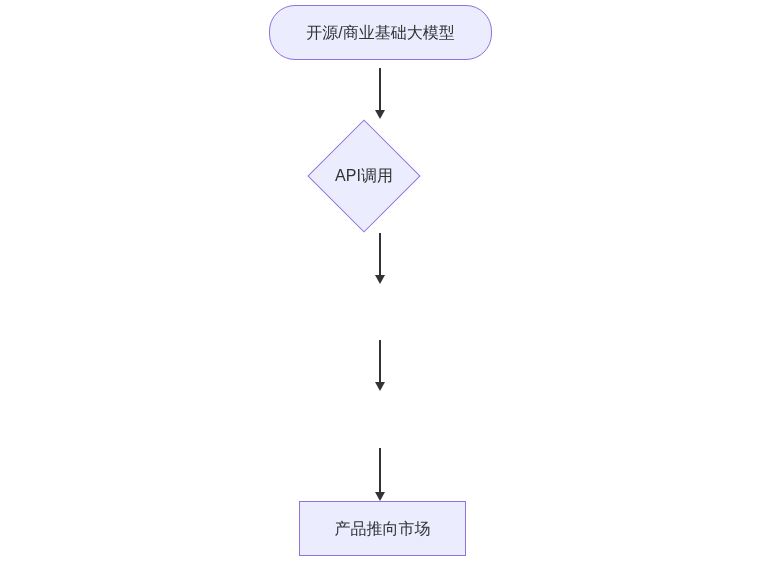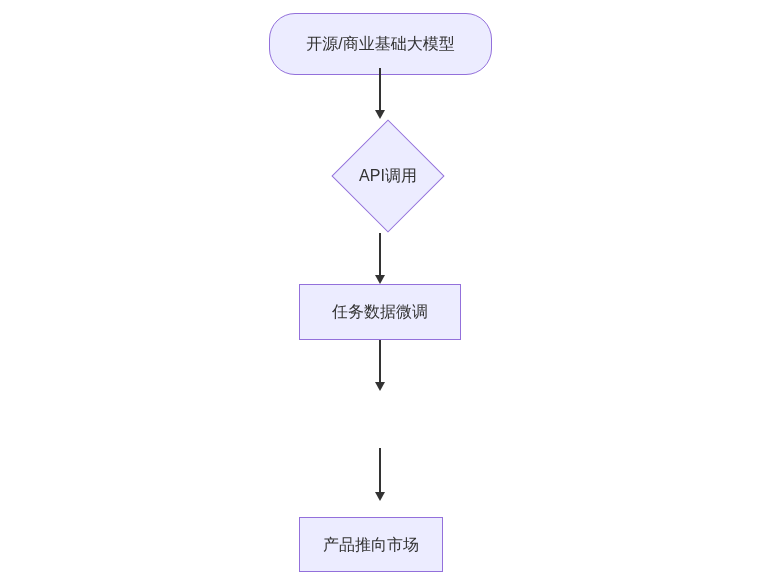--- a/index.html
+++ b/index.html
@@ -65,27 +65,27 @@
   }
   .edge-head {
     width: 0;
     height: 0;
     border-left: 5px solid transparent;
     border-right: 5px solid transparent;
     border-top: 9px solid #333333;
   }
 
   
-  #node-foundation { left: 269px; top: 13px;  width: 223px; height: 62px; border-radius: 26px; }
-  #node-api        { left: 348px; top: 136px; width: 80px;  height: 80px; }
+  #node-foundation { left: 269px; top: 5px;  width: 223px; height: 55px; border-radius: 26px; }
+  #node-api        { left: 324px; top: 136px; width: 80px;  height: 80px; }
   #node-api .diamond-shape { left: 0; top: 0; width: 80px; height: 80px; }
   #node-api .diamond-label { left: -30px; top: -30px; width: 140px; height: 140px; }
   #node-finetune   { left: 299px; top: 284px; width: 162px; height: 56px; }
   #node-uiux       { left: 294px; top: 391px; width: 173px; height: 57px; }
-  #node-market     { left: 299px; top: 517px; width: 144px; height: 55px; }
+  #node-market     { left: 299px; top: 501px; width: 167px; height: 55px; }
 
   
   #edge-1 { left: 374px; top: 68px;  height: 51px; }
   #edge-2 { left: 374px; top: 233px; height: 51px; }
   #edge-3 { left: 374px; top: 340px; height: 51px; }
   #edge-4 { left: 374px; top: 448px; height: 53px; }
 </style>
 </head>
 <body>
 
@@ -103,23 +103,20 @@
   <div class="diamond-wrap" id="node-api">
     <div class="diamond-shape"></div>
     <div class="diamond-label">API调用</div>
   </div>
 
   <div class="edge" id="edge-2">
     <div class="edge-line"></div>
     <div class="edge-head"></div>
   </div>
 
-  <div class="node-rect" id="node-finetune">
-    <span>任务数据微调</span>
-  </div>
 
   <div class="edge" id="edge-3">
     <div class="edge-line"></div>
     <div class="edge-head"></div>
   </div>
 
 
   <div class="edge" id="edge-4">
     <div class="edge-line"></div>
     <div class="edge-head"></div>

